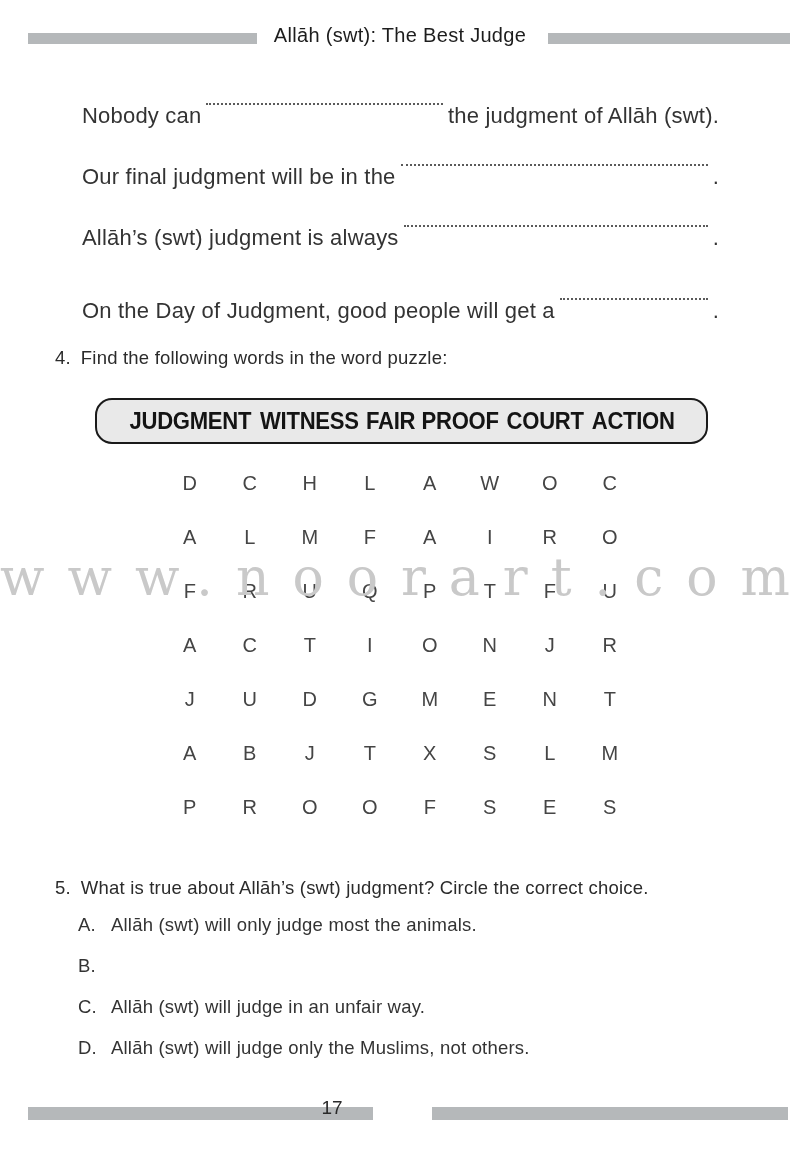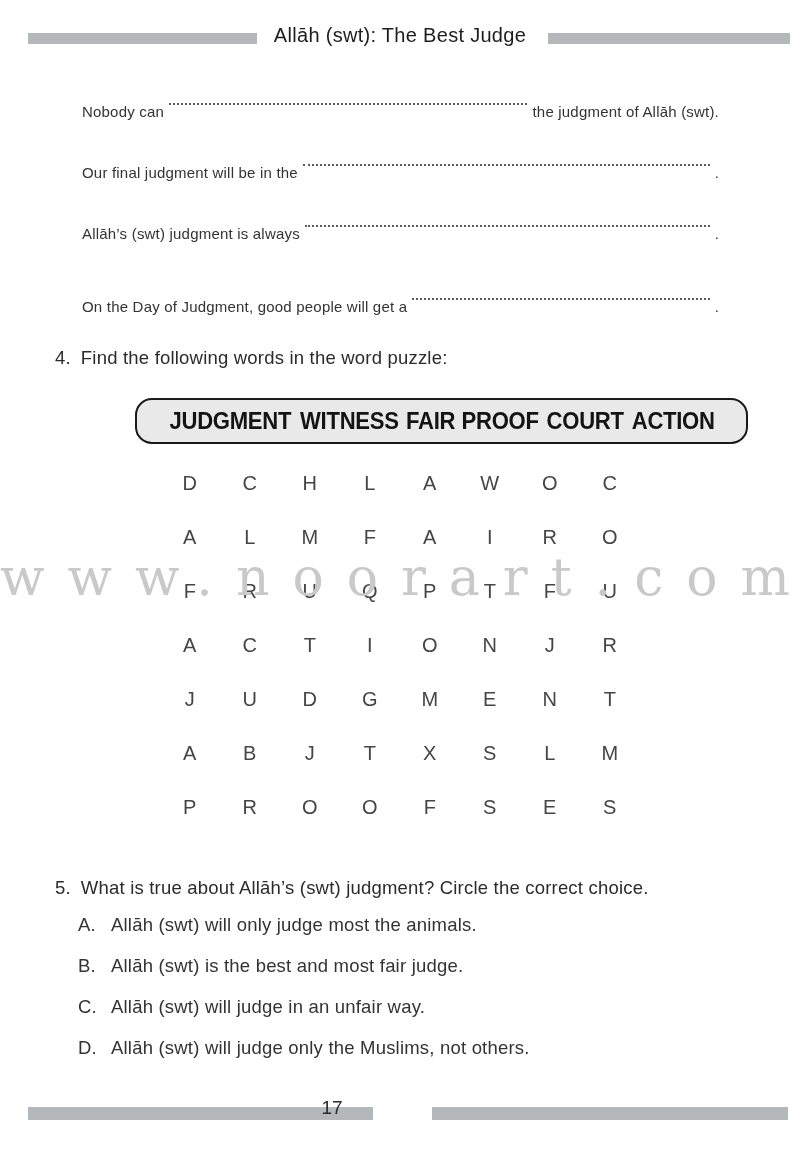--- a/index.html
+++ b/index.html
@@ -23,21 +23,21 @@
     font-size: 20px;
     letter-spacing: 0.3px;
     color: #1d1d1d;
   }
   .fill-line {
     position: absolute;
     left: 82px;
     width: 637px;
     display: flex;
     align-items: center;
-    font-size: 15px;
+    font-size: 22px;
     letter-spacing: 0.2px;
     color: #333333;
     white-space: nowrap;
   }
   .dotted-blank {
     flex: 1 1 auto;
     min-width: 40px;
     height: 0;
     border-bottom: 2px dotted #5a5a5a;
     margin: 0 5px;
@@ -58,21 +58,20 @@
     top: 398px; left: 95px;
     width: 613px; height: 46px;
     background: #e9e9e9;
     border: 2.5px solid #1a1a1a;
     border-radius: 17px;
     display: flex;
     align-items: center;
     justify-content: space-between;
     padding: 0 30px;
     z-index: 2;
-    margin-left: 40px;
   }
   .word-box span {
     font-weight: 700;
     font-size: 23px;
     letter-spacing: -0.3px;
     color: #141414;
     transform: scaleX(0.96);
   }
   .puzzle-grid {
     position: absolute;
@@ -252,21 +251,20 @@
   <span>What is true about Allāh’s (swt) judgment? Circle the correct choice.</span>
 </div>
 
 <div class="mc-options">
   <div class="mc-option">
     <span class="mc-label">A.</span>
     <span>Allāh (swt) will only judge most the animals.</span>
   </div>
   <div class="mc-option">
     <span class="mc-label">B.</span>
-    <span>Allāh (swt) is the best and most fair judge.</span>
   </div>
   <div class="mc-option">
     <span class="mc-label">C.</span>
     <span>Allāh (swt) will judge in an unfair way.</span>
   </div>
   <div class="mc-option">
     <span class="mc-label">D.</span>
     <span>Allāh (swt) will judge only the Muslims, not others.</span>
   </div>
 </div>

